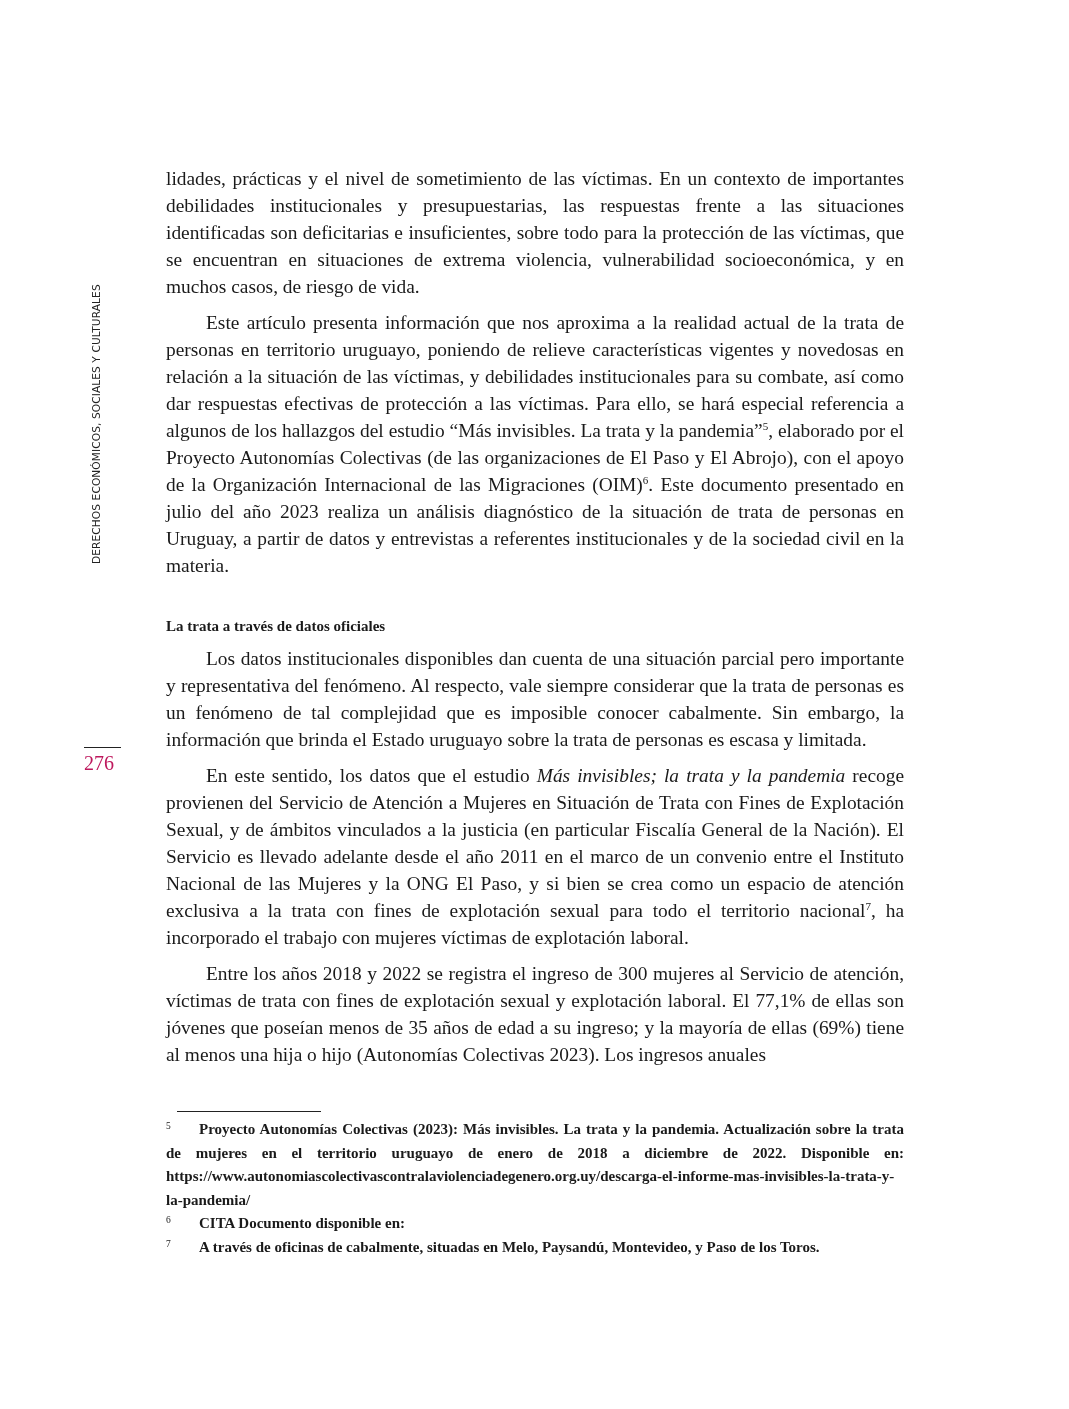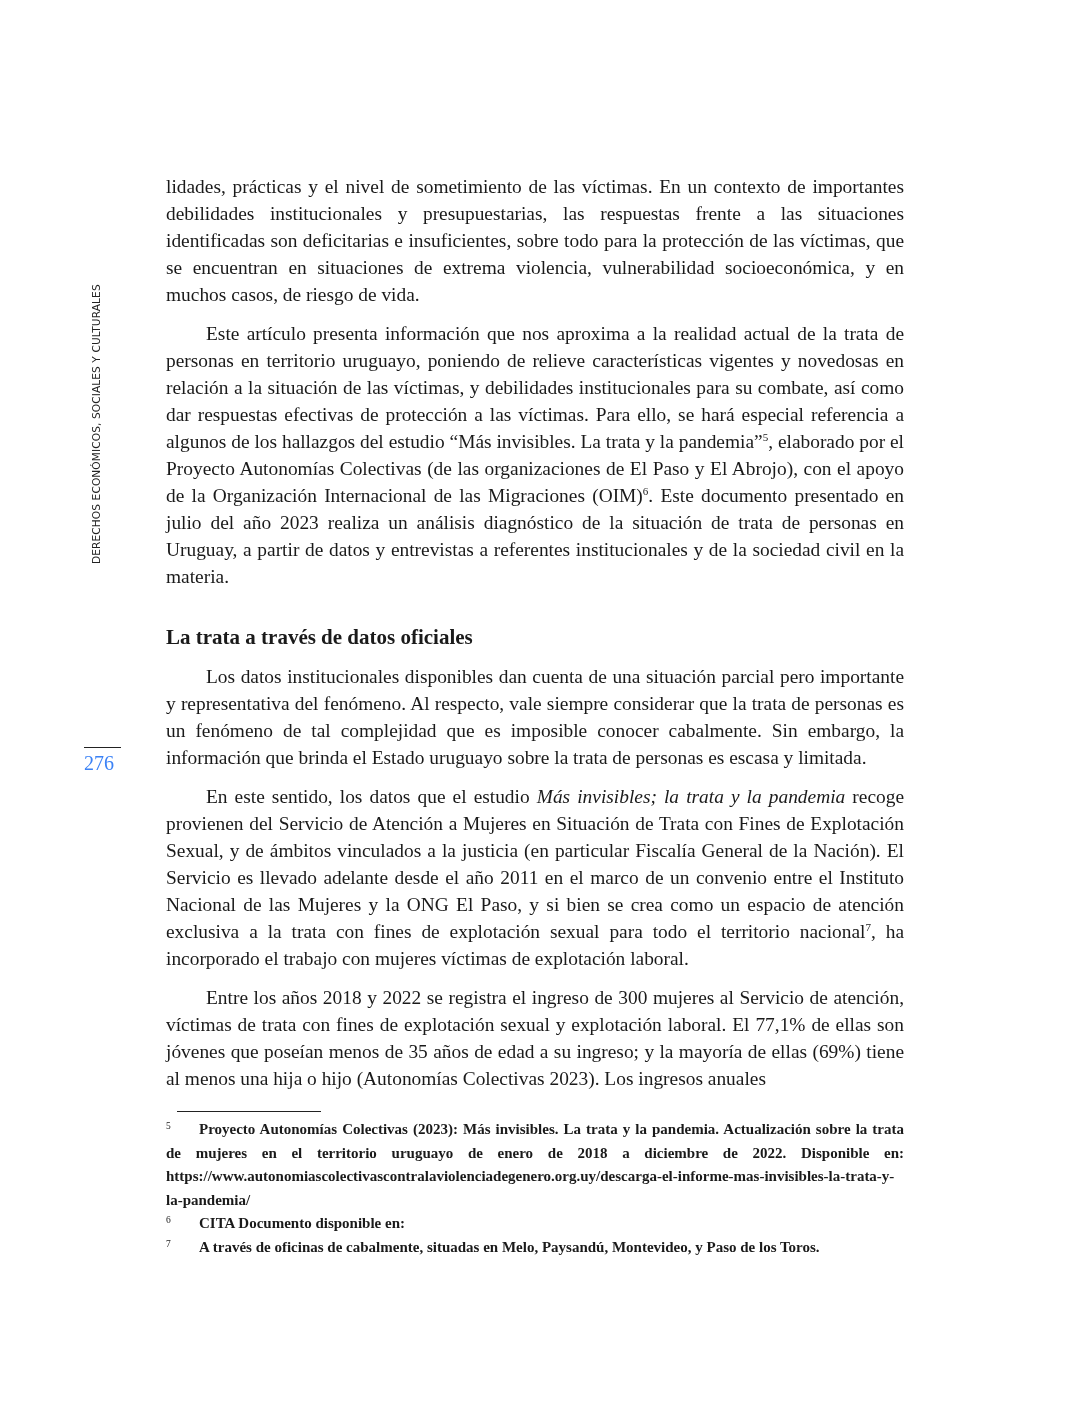--- a/index.html
+++ b/index.html
@@ -18,33 +18,33 @@
     font-size: 10.6px; letter-spacing: 0.1px;
     line-height: 28px; white-space: nowrap;
     color: #222;
   }
   .page-number {
     position: absolute; left: 84px; top: 747px;
     width: 37px;
     border-top: 1.3px solid #222;
     font-size: 20px; line-height: 26px;
     padding-top: 2px; text-align: left;
-    color: #3b82f6;
+    color: #be185d;
   }
   .main {
     position: absolute; left: 166px; top: 161px;
     width: 738px;
     font-size: 19.4px; line-height: 27px;
     text-align: justify;
   }
-  .main p { margin: 12px 0 9px 0; text-indent: 0; }
+  .main p { margin: 4px 0 9px 0; text-indent: 0; }
   .main p.indent { text-indent: 40px; }
   .main p.first { margin-bottom: 9px; }
   .main h2 {
-    font-size: 21px; font-weight: bold; margin: 34px 0 5px 0; line-height: 27px;
+    font-size: 15px; font-weight: bold; margin: 34px 0 5px 0; line-height: 27px;
   }
   sup { font-size: 11px; line-height: 0; vertical-align: 7px; }
   .fn-rule {
     position: absolute; left: 177px; top: 1111px; width: 144px;
     border-top: 1.3px solid #222;
   }
   .footnotes {
     position: absolute; left: 166px; top: 1118px; width: 738px;
     font-size: 15px; line-height: 23.5px; text-align: justify;
   }

